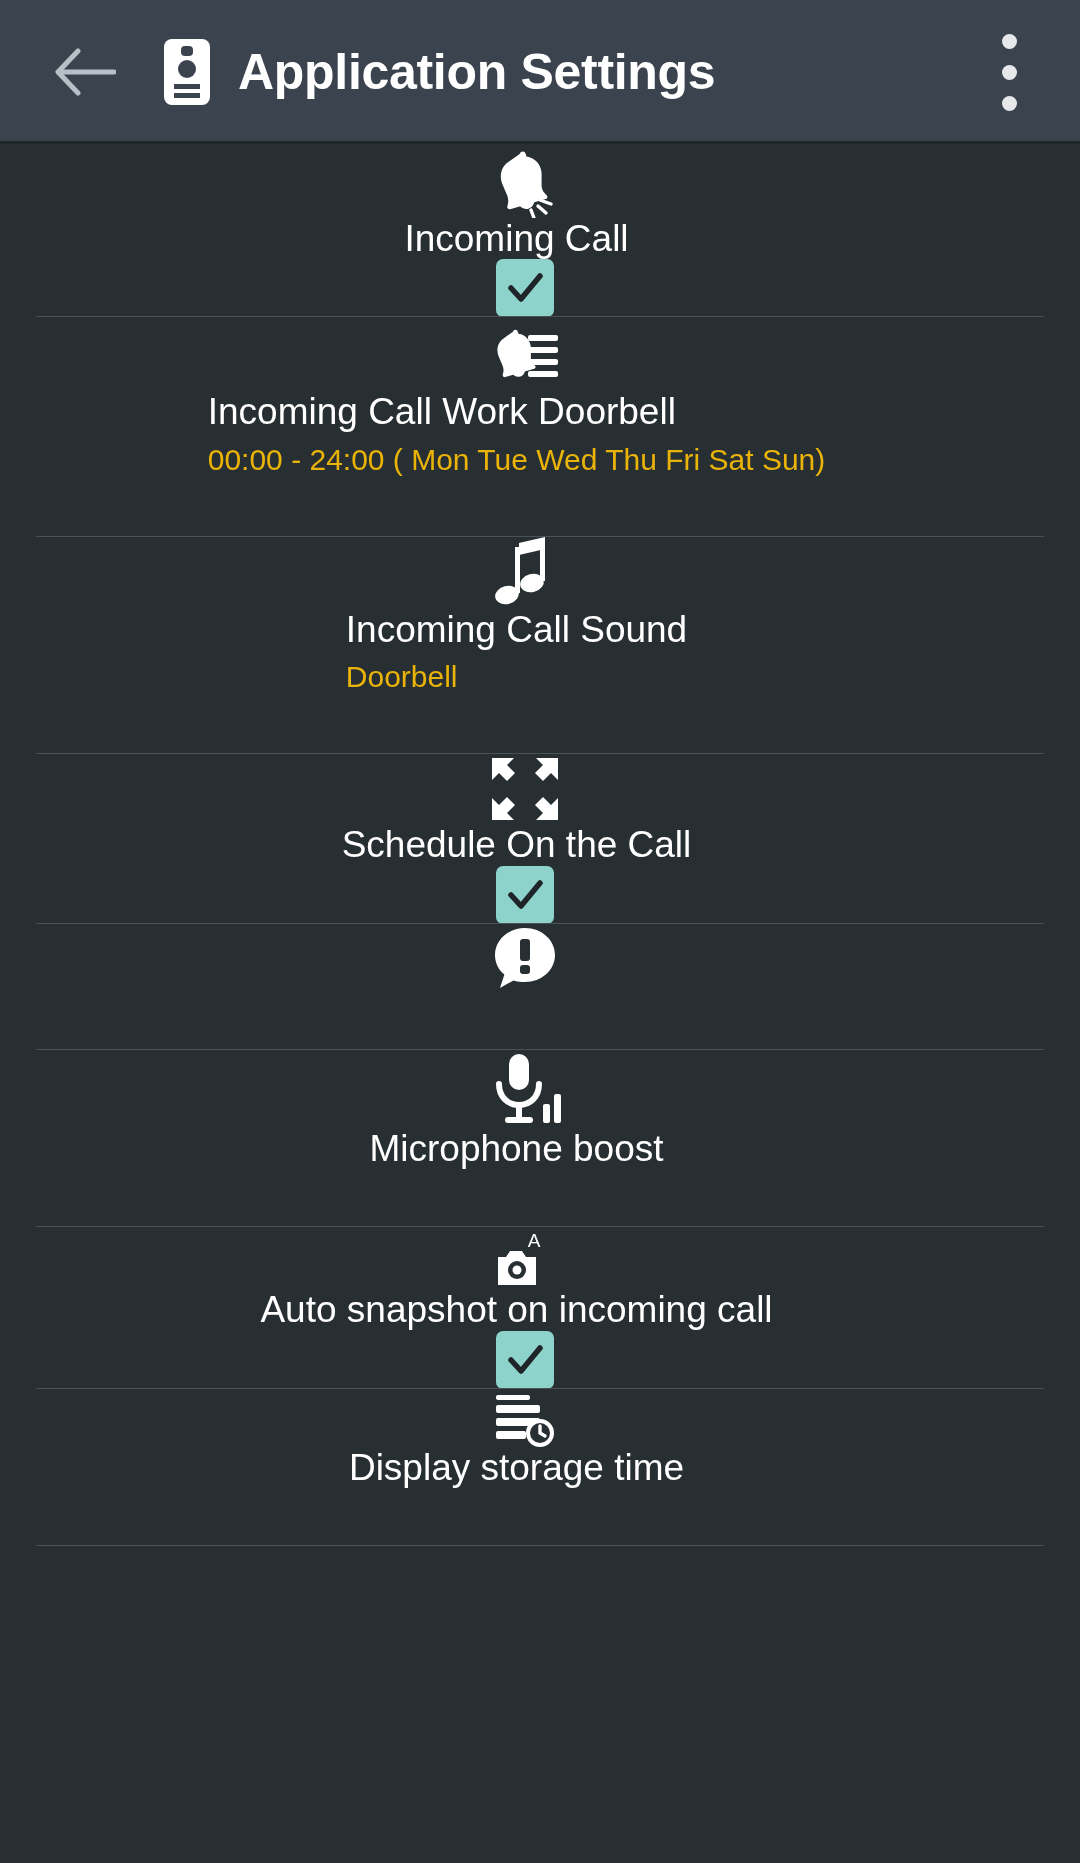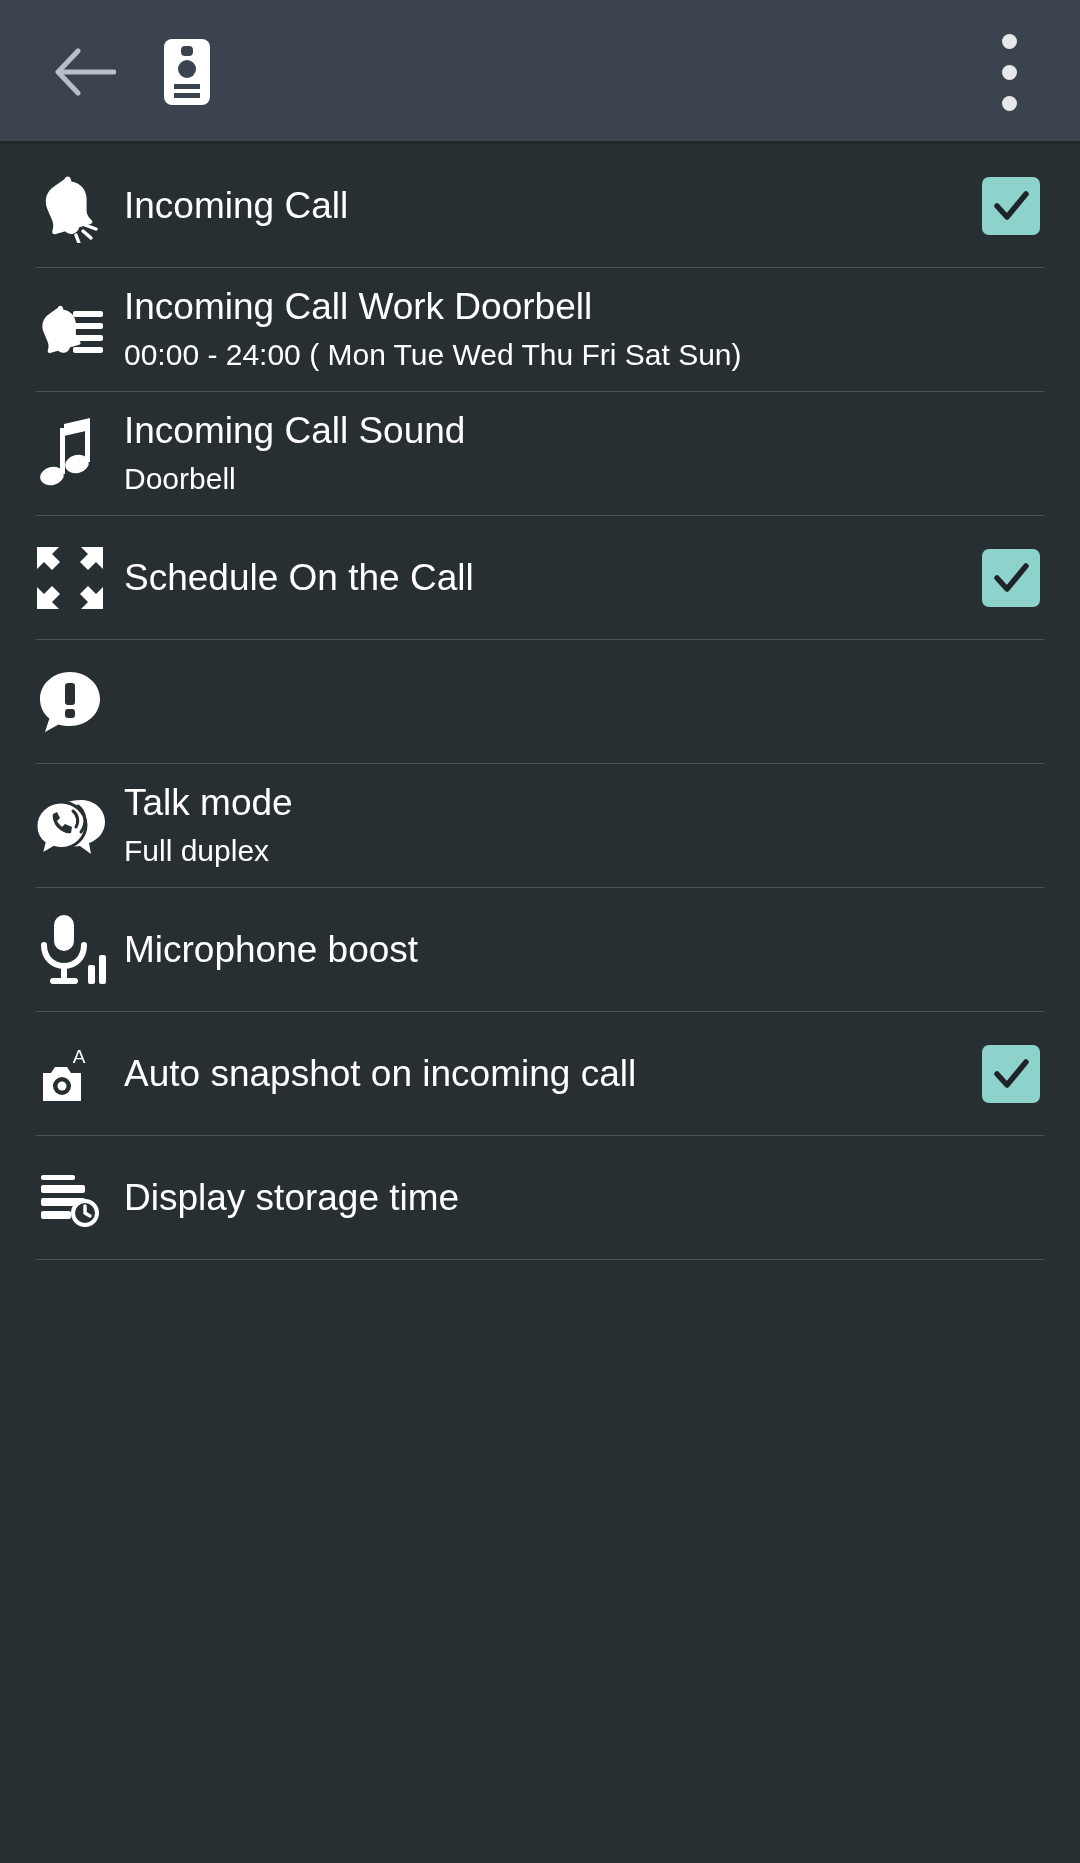--- a/index.html
+++ b/index.html
@@ -61,21 +61,22 @@
 
   
   .list{
     background:#282f33;
   }
   .row{
     position:relative;
     display:flex;
     align-items:center;
     min-height:124px;
-    padding:0 40px 0 16px;
+    padding:0 40px 0 9px;
+    flex-direction:column;
   }
   .row.two-line{ min-height:124px; }
   .row:after{
     content:"";
     position:absolute;
     left:36px; right:36px; bottom:0;
     height:1px;
     background:#4b5256;
   }
   .row-icon{
@@ -92,21 +93,21 @@
     padding-right:16px;
   }
   .row-title{
     font-size:37px;
     color:#ffffff;
     line-height:1.12;
     white-space:nowrap;
   }
   .row-sub{
     font-size:30px;
-    color:#ffffff;
+    color:#eab308;
     line-height:1.3;
     margin-top:7px;
     white-space:nowrap;
   }
   .checkbox{
     flex:0 0 auto;
     width:58px; height:58px;
     border-radius:7px;
     display:flex; align-items:center; justify-content:center;
     cursor:pointer;
@@ -132,20 +133,21 @@
   <div class="title-icon">
     <svg class="ic" width="46" height="66" viewBox="0 0 46 66">
       <rect x="0" y="0" width="46" height="66" rx="8" fill="#ffffff"></rect>
       <rect x="17" y="7" width="12" height="10" rx="4" fill="#3b434f"></rect>
       <circle cx="23" cy="30" r="9" fill="#3b434f"></circle>
       <rect x="10" y="45" width="26" height="5" fill="#3b434f"></rect>
       <rect x="10" y="54" width="26" height="5" fill="#3b434f"></rect>
     </svg>
   </div>
 
+  <div class="appbar-title">Application Settings</div>
 
   <div class="overflow-btn">
     <i></i>
     <i></i>
     <i></i>
   </div>
 </div>
 
 <div class="list">
 
@@ -239,38 +241,20 @@
     <div class="row-icon">
       <svg class="ic" width="68" height="68" viewBox="0 0 68 68">
         <path d="M34 4 C17.4 4 4 16 4 31 C4 39 7.6 46 13.4 50.6 L9 64 L22.5 56.4 C26 57.6 30 58 34 58 C50.6 58 64 46 64 31 C64 16 50.6 4 34 4 Z" fill="#ffffff"></path>
         <rect x="29" y="15" width="10" height="22" rx="3" fill="#282f33"></rect>
         <rect x="29" y="41" width="10" height="9" rx="3" fill="#282f33"></rect>
       </svg>
     </div>
     <div class="spacer-cell"></div>
   </div>
 
-  <div class="row two-line">
-    <div class="row-icon">
-      <svg class="ic" width="74" height="68" viewBox="0 0 74 68">
-        <path d="M48 8 C62 8 72 18 72 30 C72 40 65 48 56 51 L58 62 L47 54 C45.5 54.3 44 54.5 42 54.5 C28 54.5 18 44.5 18 32.5 C18 20 28 8 48 8 Z" fill="#ffffff"></path>
-        <path d="M28 10 C14 10 3 21 3 34 C3 41 6 47 11 51 L8 63 L21 55.5 C23.5 56.3 26 56.6 28 56.6 C42 56.6 53 45.6 53 33 C53 21 42 10 28 10 Z" fill="#ffffff" stroke="#282f33" stroke-width="3"></path>
-        <path d="M20 22 C19 26 21 32 25 36 C29 40 34 42 38 41 L39 35 L32 32 L29 35 C27 33 25 31 24 29 L27 26 L24 20 Z" fill="#282f33"></path>
-        <g stroke="#282f33" stroke-width="3" fill="none" stroke-linecap="round">
-          <path d="M40 19 C45 23 46 30 43 35"></path>
-          <path d="M45 14 C53 20 54 32 48 40"></path>
-        </g>
-      </svg>
-    </div>
-    <div class="row-text">
-      <div class="row-title">Talk mode</div>
-      <div class="row-sub">Full duplex</div>
-    </div>
-    <div class="spacer-cell"></div>
-  </div>
 
   <div class="row">
     <div class="row-icon">
       <svg class="ic" width="76" height="78" viewBox="0 0 76 78">
         <g fill="#ffffff">
           <rect x="22" y="4" width="20" height="36" rx="10"></rect>
           <path d="M12 34 C12 47 21 55 32 55 C43 55 52 47 52 34" fill="none" stroke="#ffffff" stroke-width="6" stroke-linecap="round"></path>
           <rect x="29" y="54" width="6" height="14"></rect>
           <rect x="18" y="67" width="28" height="6" rx="3"></rect>
           <rect x="56" y="54" width="7" height="19" rx="2"></rect>

